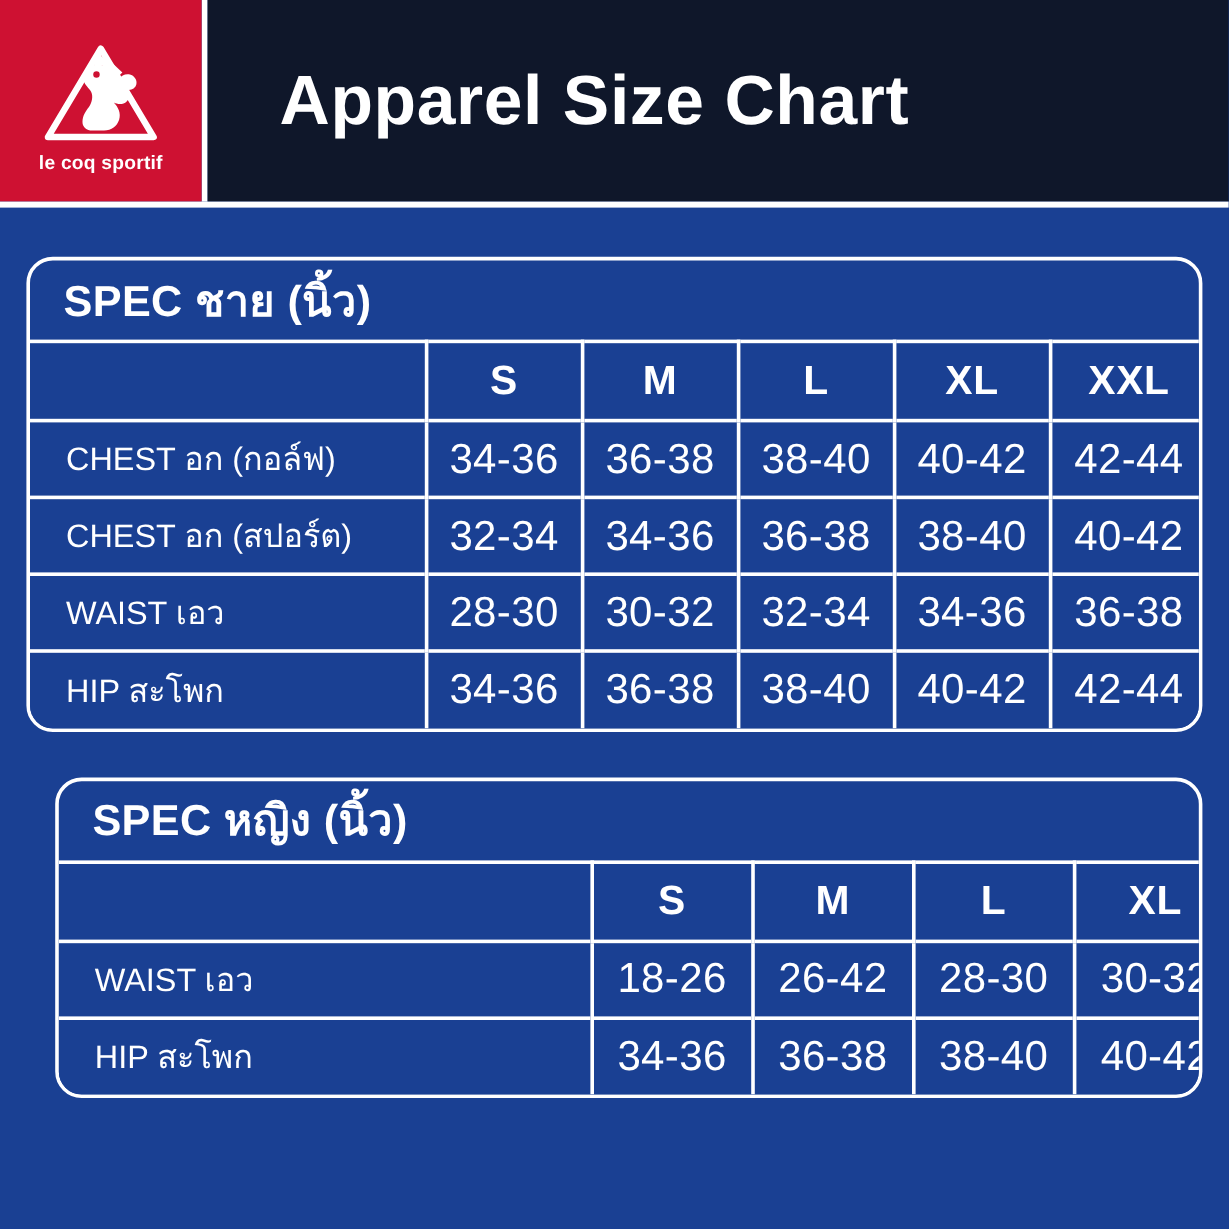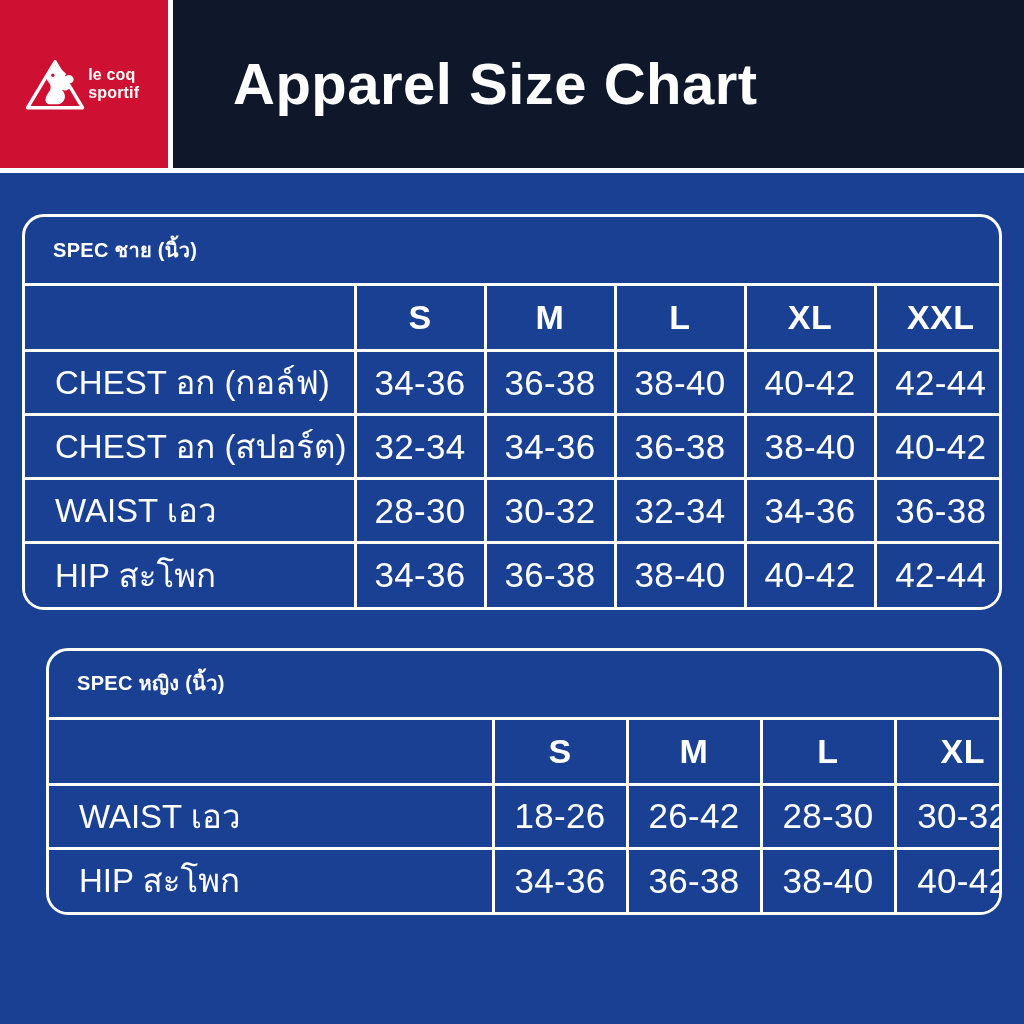--- a/index.html
+++ b/index.html
@@ -34,21 +34,21 @@
     display: flex;
     align-items: center;
     justify-content: center;
     position: relative;
   }
 
   .logo-mark {
     width: 124px;
     height: 124px;
     display: flex;
-    flex-direction: row;
+    flex-direction: column;
     align-items: center;
     justify-content: flex-start;
     padding-top: 6px;
   }
 
   .logo-svg { display: block; }
 
   .header-divider {
     width: 5px;
     flex: 0 0 5px;
@@ -91,21 +91,21 @@
     border: 3px solid #ffffff;
     border-radius: 22px;
     overflow: hidden;
     background: #1a4093;
   }
 
   .spec-table + .spec-table { margin-top: 38px; margin-left: 24px; }
 
   .spec-title-row {
     padding: 12px 0 12px 28px;
-    font-size: 20px;
+    font-size: 36px;
     font-weight: bold;
     line-height: 1.25;
     letter-spacing: 0.3px;
     height: 66px;
     display: flex;
     align-items: center;
   }
 
   table.grid {
     width: 100%;
@@ -129,21 +129,21 @@
 
   table.grid tr:last-child th,
   table.grid tr:last-child td {
     border-bottom: none;
   }
 
   
   .col-label {
     text-align: left;
     padding-left: 30px;
-    font-size: 33px;
+    font-size: 27px;
     font-weight: normal;
     height: 64px;
     border-left: none !important;
   }
 
   .size-head {
     text-align: center;
     font-size: 34px;
     font-weight: bold;
     height: 66px;

